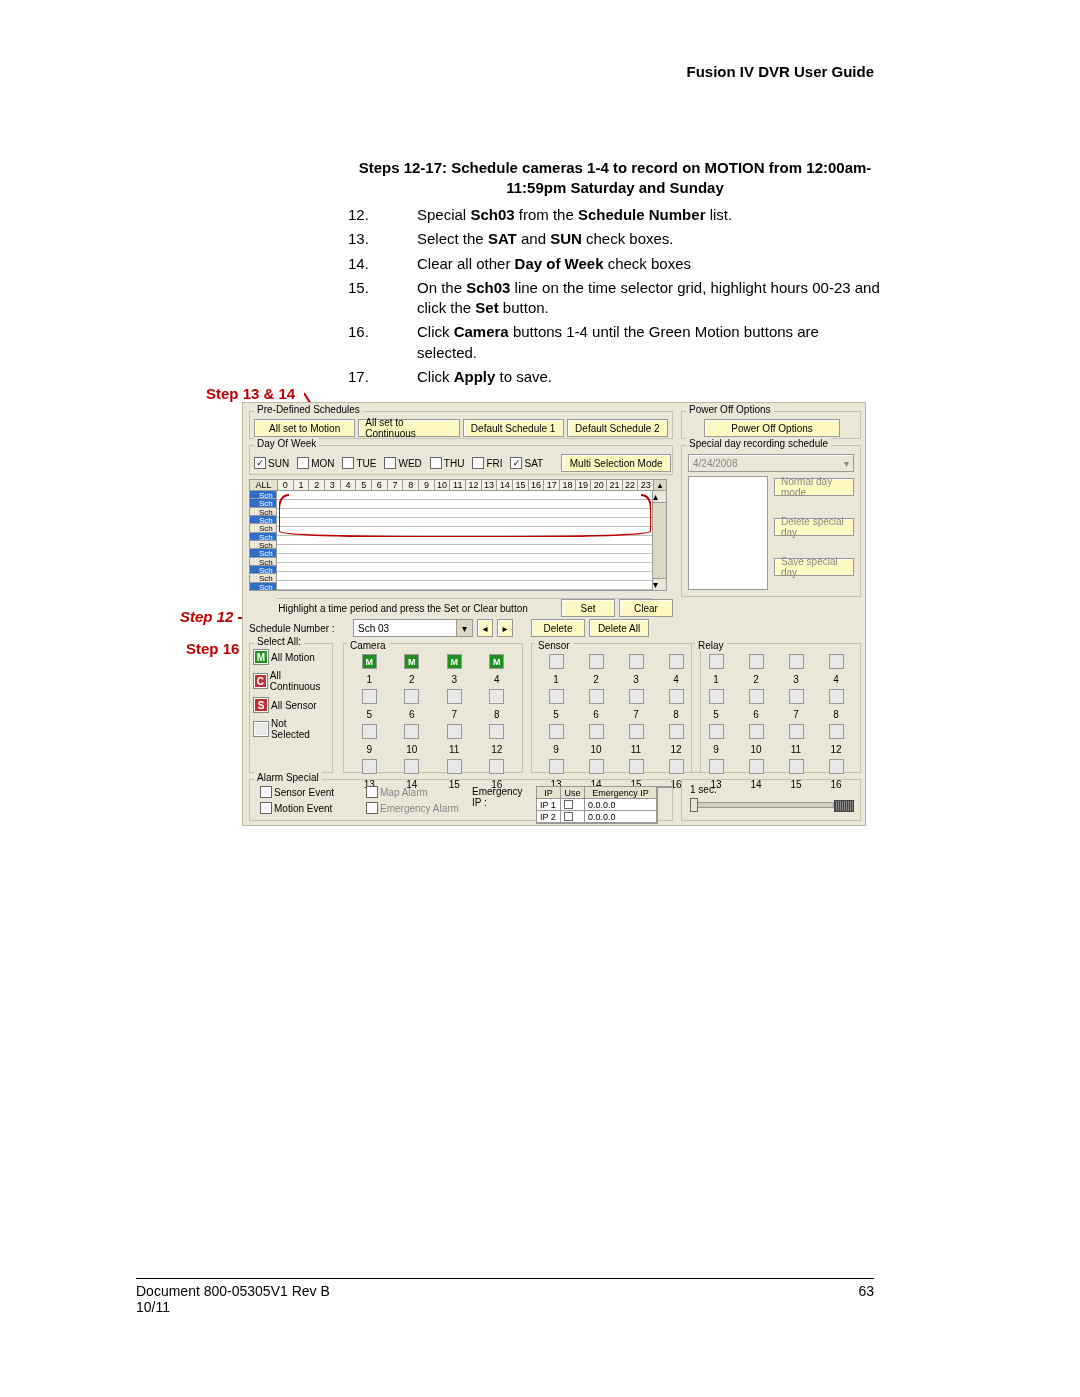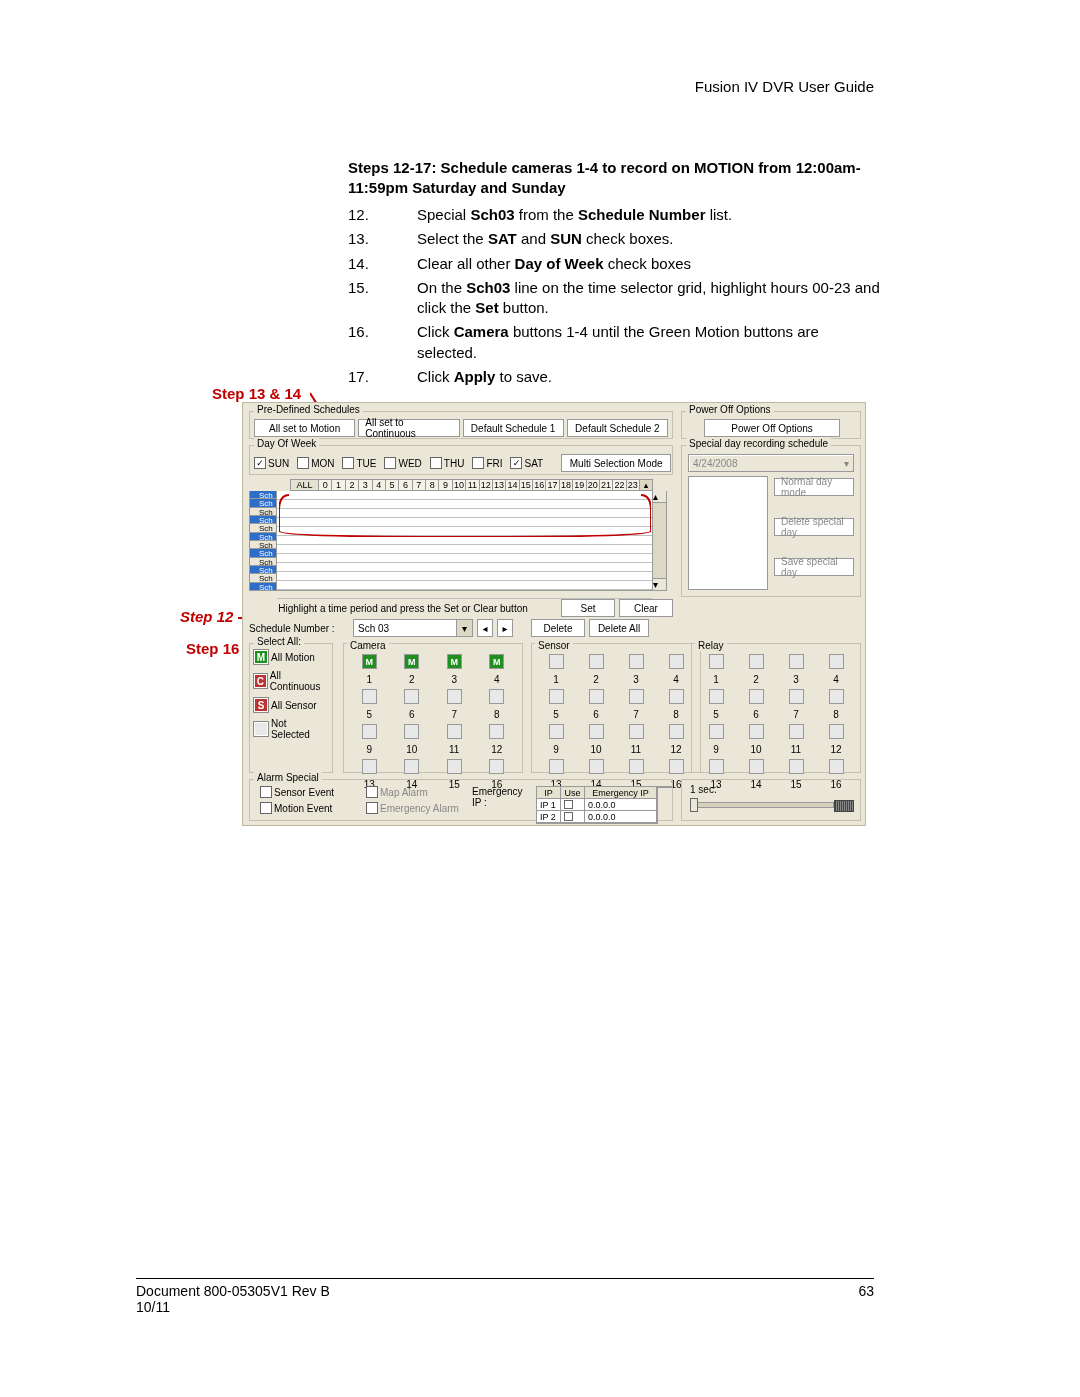--- a/index.html
+++ b/index.html
@@ -9,35 +9,36 @@
     font-family: Arial, Helvetica, sans-serif;
     width: 1080px;
     height: 1397px;
     position: relative;
     color: #000;
     font-size: 15px;
   }
   .page-title {
     position: absolute;
     right: 206px;
-    top: 78px;
-    font-weight: normal;
+    top: 63px;
+    font-weight: bold;
     font-size: 15px;
   }
   .content {
     position: absolute;
     left: 348px;
     top: 158px;
     width: 534px;
   }
   .section-heading {
     font-weight: bold;
     font-size: 15px;
     line-height: 1.3;
     margin-bottom: 8px;
+    text-align: center;
   }
   ol.steps {
     list-style: none;
     padding: 0;
     margin: 0;
     font-size: 15px;
   }
   ol.steps li {
     display: flex;
     margin-bottom: 4px;
@@ -85,21 +86,21 @@
     font-size: 10px;
   }
   .predef {
     left: 6px; top: 8px; width: 424px; height: 28px;
   }
   .predef-row {
     position: absolute; left: 4px; top: 7px; right: 4px;
     display: flex; gap: 3px;
   }
   .btn {
-    background: #ffffff;
+    background: #fef9c3;
     border: 1px solid #999;
     box-shadow: inset 1px 1px 0 #fff;
     height: 18px;
     font-size: 10px;
     padding: 0 6px;
     display: inline-flex;
     align-items: center;
     justify-content: center;
   }
   .predef-row .btn { flex: 1; }
@@ -129,21 +130,21 @@
     background: #fff; border: 1px solid #999;
   }
   .specialday .sidebtns { position: absolute; left: 92px; top: 30px; right: 6px; }
   .specialday .sidebtns .btn { width: 100%; margin-bottom: 20px; color: #888; }
 
   .grid-wrap {
     position: absolute;
     left: 6px; top: 76px; width: 424px; height: 116px;
   }
   .grid-header {
-    display: flex; width: 363px; margin-left: 41px;
+    display: flex; width: 418px;
   }
   .gh-cell {
     flex: 1; height: 12px; border: 1px solid #999; border-right: 0;
     background: #f5f3e8; font-size: 9px; text-align: center;
     display: flex; align-items: center; justify-content: center;
   }
   .gh-cell:last-child { border-right: 1px solid #999; }
   .gh-all { width: 28px; flex: 0 0 28px; background: #e5e2d0; }
   .gh-scroll { width: 14px; flex: 0 0 14px; background: #dcd8c4; }
 
@@ -303,21 +304,21 @@
         <span class="num">16.</span>
         <span class="txt"><span>Click </span><span class="bold">Camera</span><span> buttons 1-4 until the Green Motion buttons are selected.</span></span>
       </li>
     <li>
         <span class="num">17.</span>
         <span class="txt"><span>Click </span><span class="bold">Apply</span><span> to save.</span></span>
       </li>
   </ol>
 </div>
 
-<div class="callout" style="left:212px; top:385px;">
+<div class="callout" style="left:206px; top:385px;">
   <span>Step 13 &amp; 14</span>
   <svg width="40" height="60" style="position:absolute; left:98px; top:6px;">
       <line x1="0" y1="2" x2="30" y2="50" stroke="#c00000" stroke-width="2"></line>
       <polygon points="30,50 22,42 28,38" fill="#c00000"></polygon>
     </svg>
 </div>
 <div class="callout" style="left:180px; top:608px;font-style:italic;">
   <span>Step 12</span>
   <svg width="110" height="20" style="position:absolute; left:58px; top:2px;">
       <line x1="0" y1="8" x2="100" y2="10" stroke="#c00000" stroke-width="2"></line>

